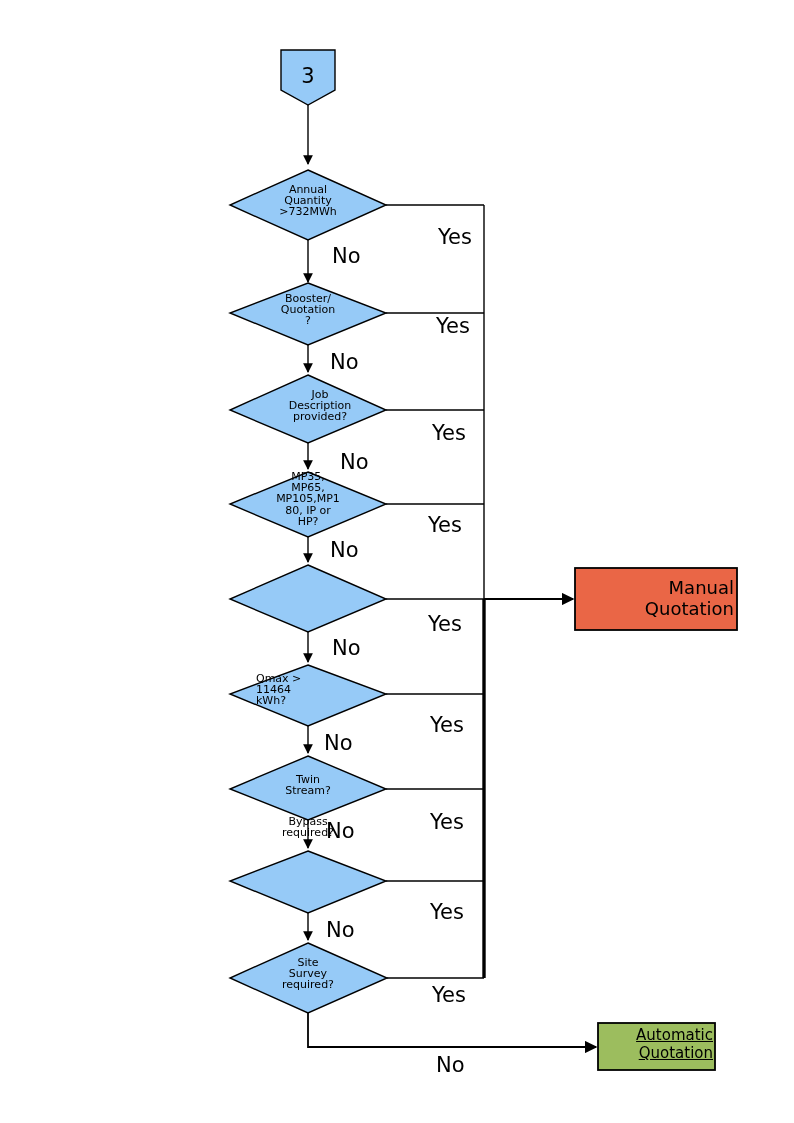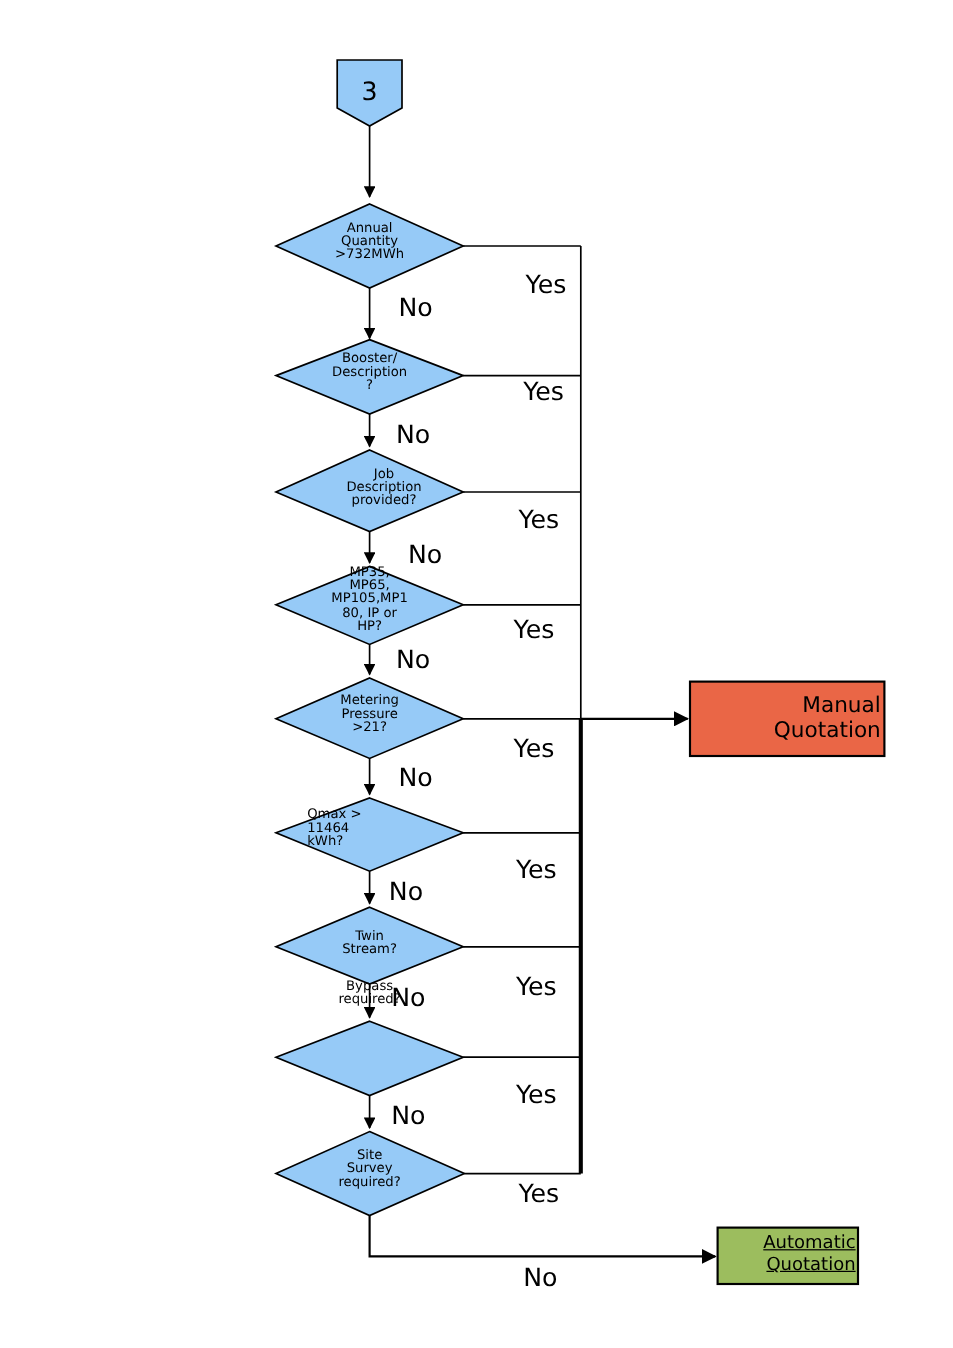--- a/index.html
+++ b/index.html
@@ -117,36 +117,33 @@
     <rect x="598" y="1023" width="117" height="47" fill="#9CBD5E" stroke="#000000" stroke-width="1.8"></rect>
   </svg>
 
   <div class="shape-text start-label" style="left:281px; top:66px; width:54px;">3</div>
 
   <div class="shape-text diamond-label" style="left:248px; top:184px; width:120px;">Annual
 Quantity
 &gt;732MWh</div>
 
   <div class="shape-text diamond-label" style="left:248px; top:293px; width:120px;">Booster/
-Description
+Quotation
 ?</div>
 
   <div class="shape-text diamond-label" style="left:260px; top:389px; width:120px;">Job
 Description
 provided?</div>
 
   <div class="shape-text diamond-label" style="left:244px; top:471px; width:128px;">MP35,
 MP65,
 MP105,MP1
 80, IP or
 HP?</div>
 
-  <div class="shape-text diamond-label" style="left:248px; top:578px; width:120px;">Metering
-Pressure
-&gt;21?</div>
 
   <div class="shape-text diamond-label" style="left:256px; top:673px; width:104px; text-align:left;">Qmax &gt;
 11464
 kWh?</div>
 
   <div class="shape-text diamond-label" style="left:248px; top:774px; width:120px;">Twin
 Stream?</div>
 
   <div class="shape-text diamond-label" style="left:248px; top:816px; width:120px;">Bypass
 required?</div>

